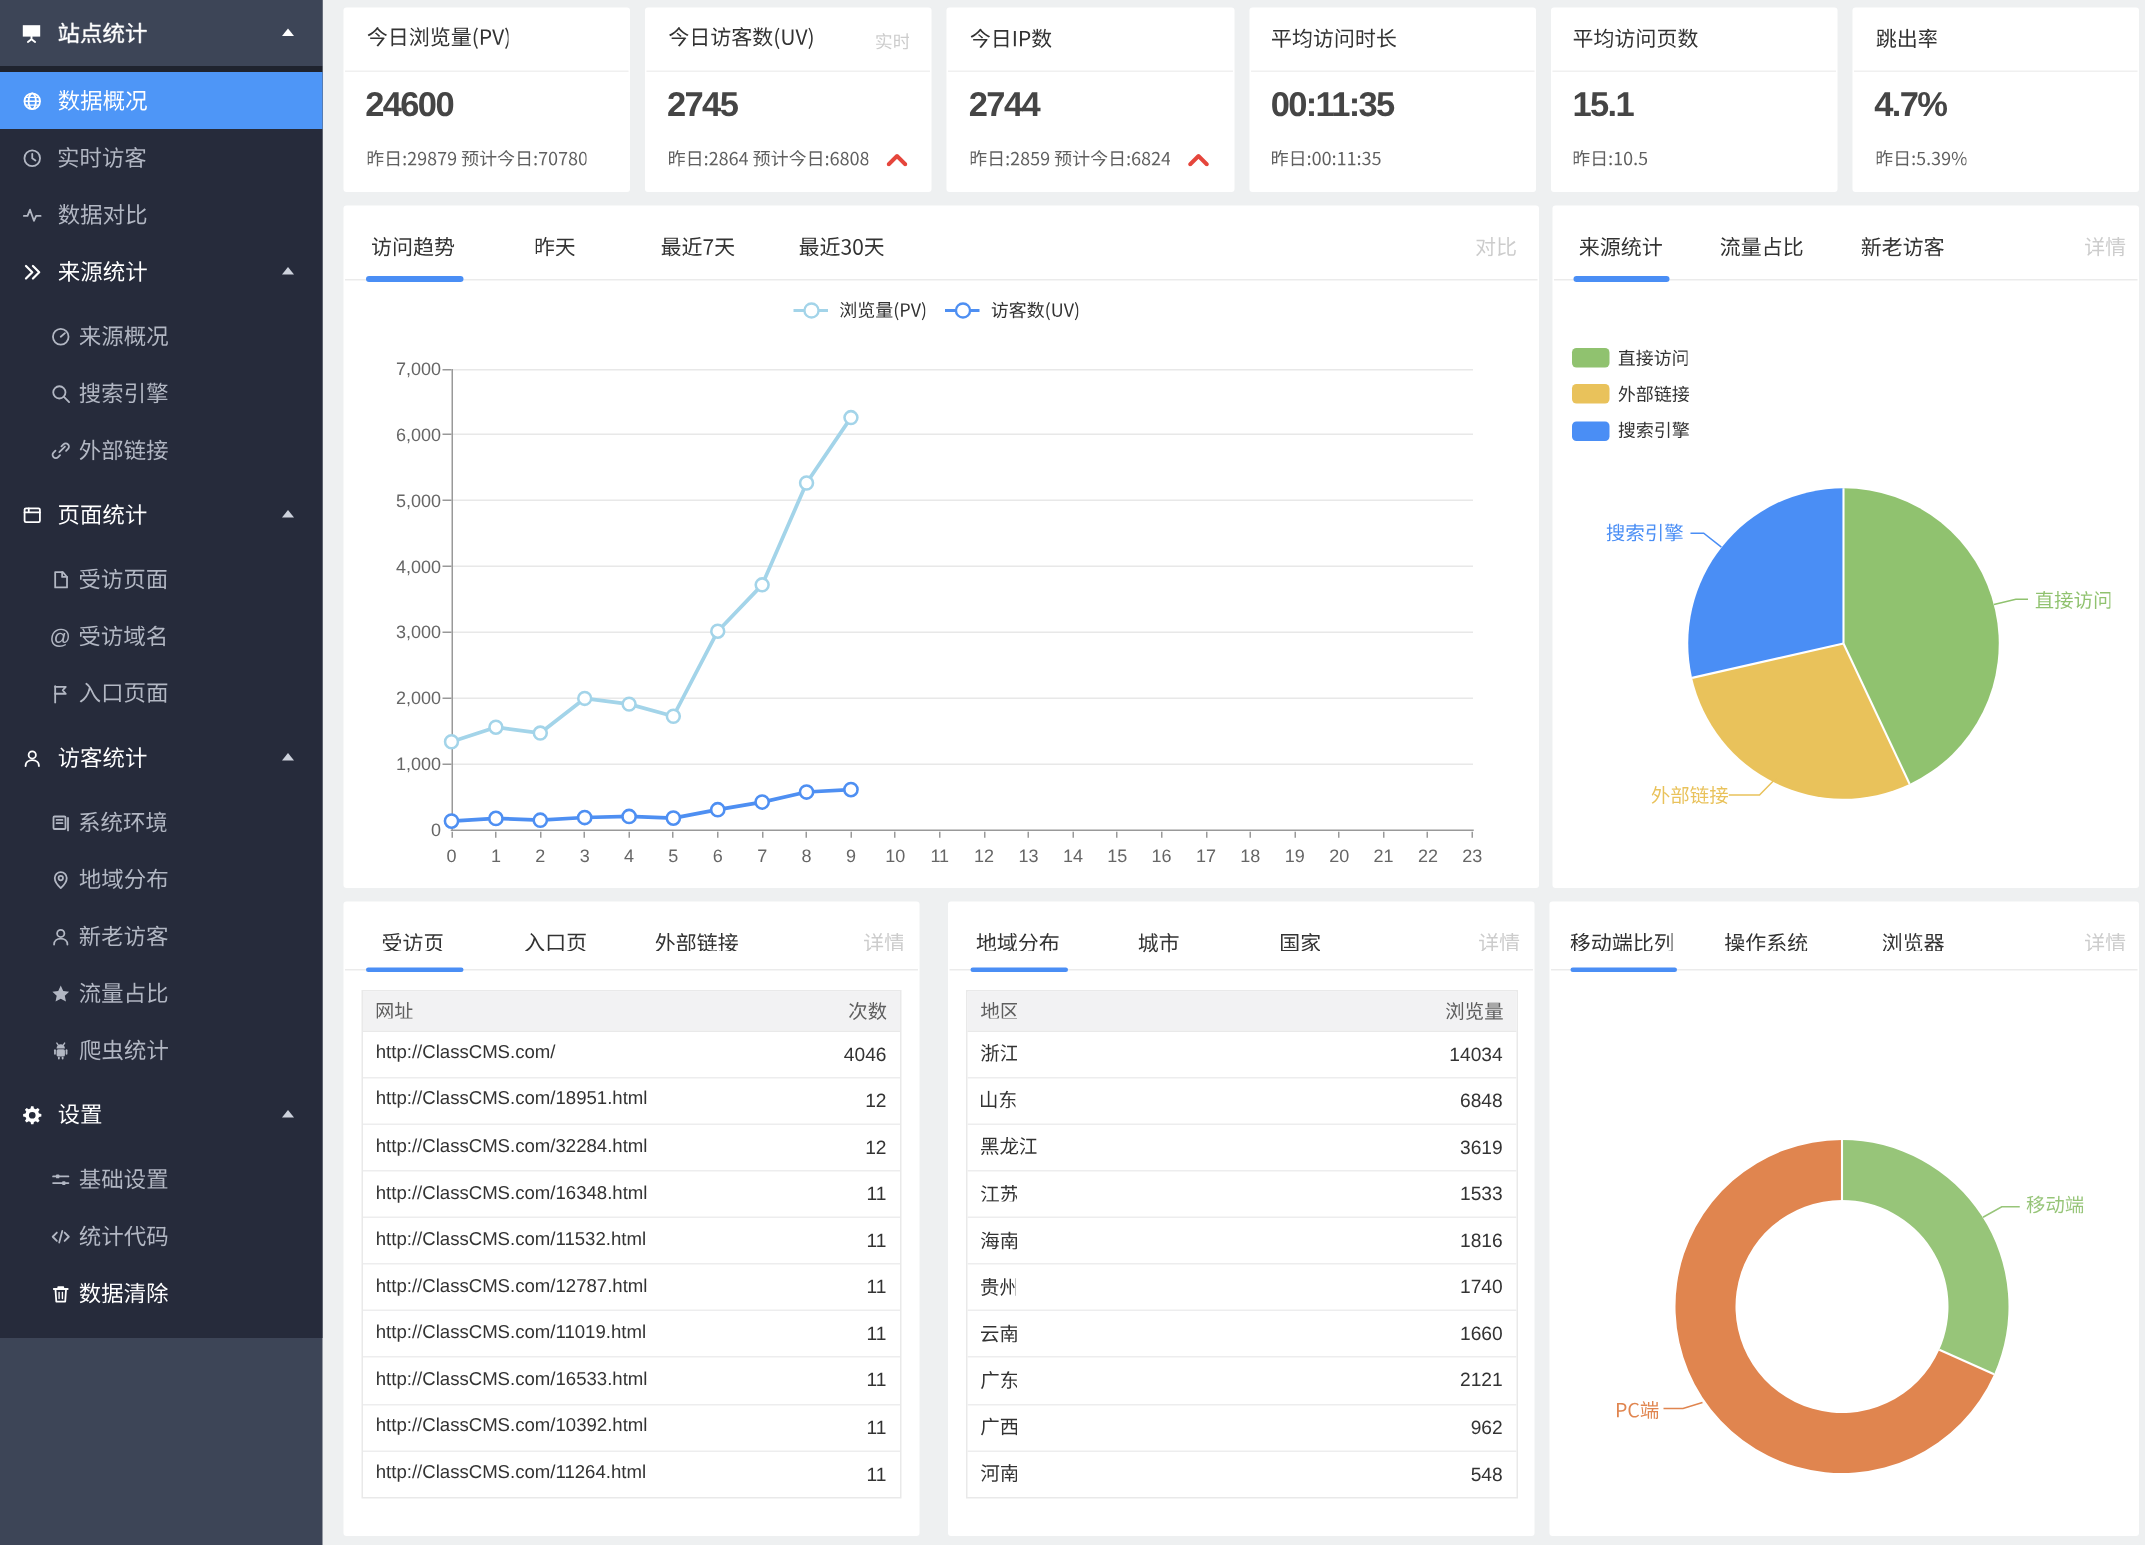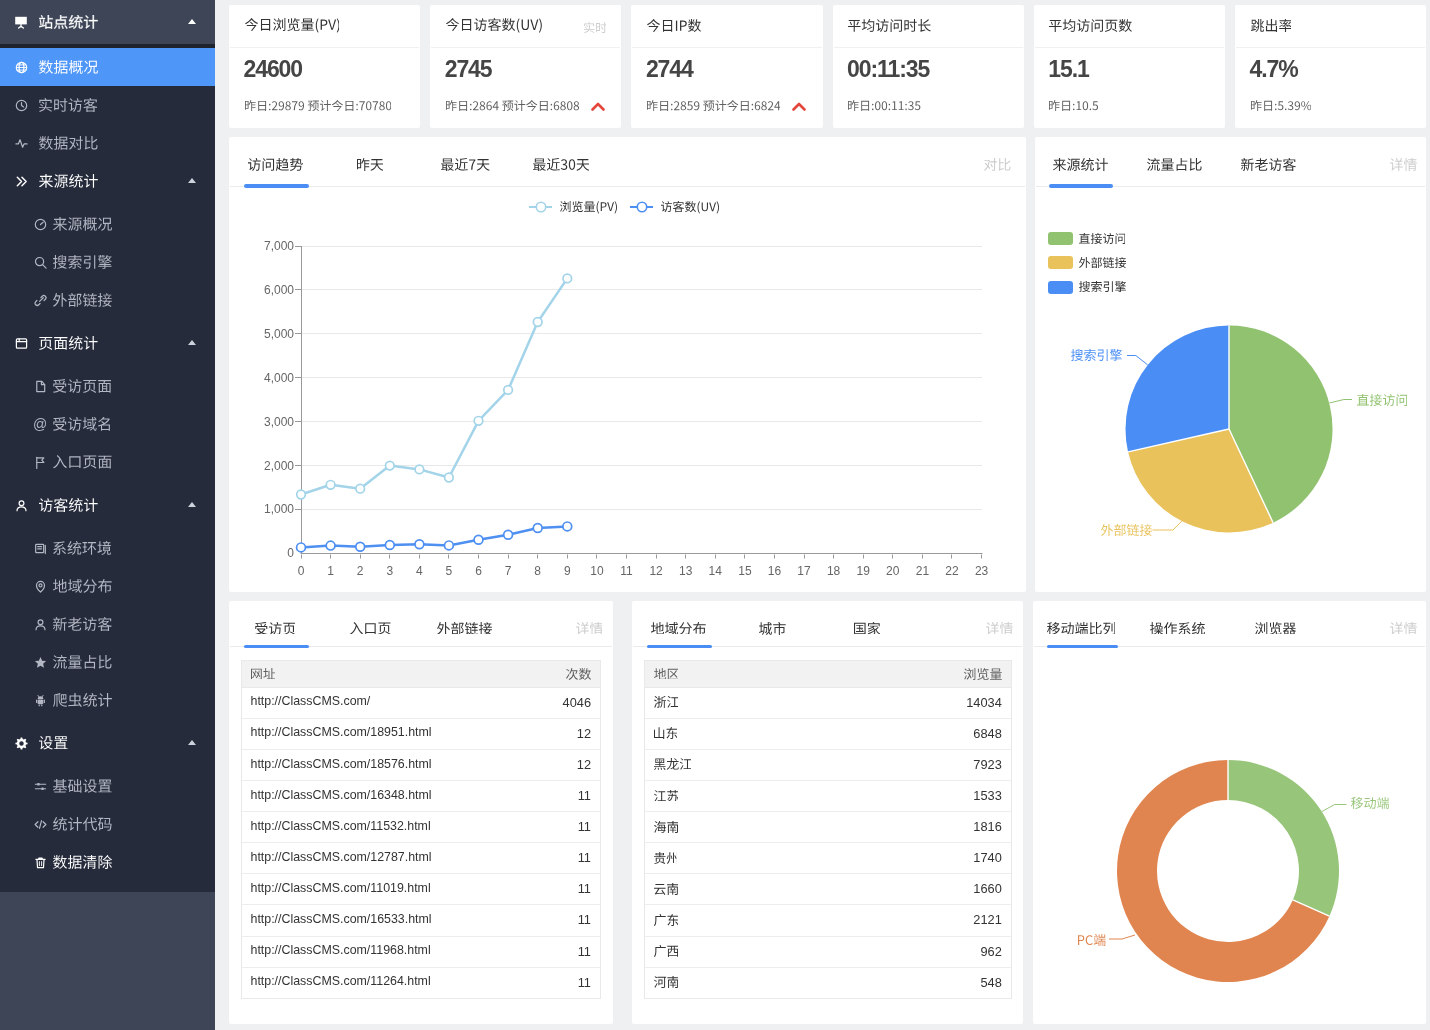--- a/index.html
+++ b/index.html
@@ -901,39 +901,39 @@
         <use href="#g6B21" x="0"></use>
         <use href="#g6570" x="1000"></use>
       </g>
     </svg>
     <div style="position:absolute;left:250.5px;top:694.3px;font:12.4px &quot;Liberation Sans&quot;,sans-serif;color:#333">http://ClassCMS.com/</div>
     <div style="position:absolute;right:839.0px;text-align:right;top:694.6px;font:12.8px &quot;Liberation Sans&quot;,sans-serif;color:#333">4046</div>
     <div style="position:absolute;left:241.5px;top:717.6px;width:358.5px;height:1.0px;background:#ededee"></div>
     <div style="position:absolute;left:250.5px;top:725.4px;font:12.4px &quot;Liberation Sans&quot;,sans-serif;color:#333">http://ClassCMS.com/18951.html</div>
     <div style="position:absolute;right:839.0px;text-align:right;top:725.7px;font:12.8px &quot;Liberation Sans&quot;,sans-serif;color:#333">12</div>
     <div style="position:absolute;left:241.5px;top:748.7px;width:358.5px;height:1.0px;background:#ededee"></div>
-    <div style="position:absolute;left:250.5px;top:756.5px;font:12.4px &quot;Liberation Sans&quot;,sans-serif;color:#333">http://ClassCMS.com/18576.html</div>
+    <div style="position:absolute;left:250.5px;top:756.5px;font:12.4px &quot;Liberation Sans&quot;,sans-serif;color:#333">http://ClassCMS.com/32284.html</div>
     <div style="position:absolute;right:839.0px;text-align:right;top:756.8px;font:12.8px &quot;Liberation Sans&quot;,sans-serif;color:#333">12</div>
     <div style="position:absolute;left:241.5px;top:779.9px;width:358.5px;height:1.0px;background:#ededee"></div>
     <div style="position:absolute;left:250.5px;top:787.7px;font:12.4px &quot;Liberation Sans&quot;,sans-serif;color:#333">http://ClassCMS.com/16348.html</div>
     <div style="position:absolute;right:839.0px;text-align:right;top:788.0px;font:12.8px &quot;Liberation Sans&quot;,sans-serif;color:#333">11</div>
     <div style="position:absolute;left:241.5px;top:811.0px;width:358.5px;height:1.0px;background:#ededee"></div>
     <div style="position:absolute;left:250.5px;top:818.8px;font:12.4px &quot;Liberation Sans&quot;,sans-serif;color:#333">http://ClassCMS.com/11532.html</div>
     <div style="position:absolute;right:839.0px;text-align:right;top:819.1px;font:12.8px &quot;Liberation Sans&quot;,sans-serif;color:#333">11</div>
     <div style="position:absolute;left:241.5px;top:842.1px;width:358.5px;height:1.0px;background:#ededee"></div>
     <div style="position:absolute;left:250.5px;top:849.9px;font:12.4px &quot;Liberation Sans&quot;,sans-serif;color:#333">http://ClassCMS.com/12787.html</div>
     <div style="position:absolute;right:839.0px;text-align:right;top:850.2px;font:12.8px &quot;Liberation Sans&quot;,sans-serif;color:#333">11</div>
     <div style="position:absolute;left:241.5px;top:873.2px;width:358.5px;height:1.0px;background:#ededee"></div>
     <div style="position:absolute;left:250.5px;top:881.0px;font:12.4px &quot;Liberation Sans&quot;,sans-serif;color:#333">http://ClassCMS.com/11019.html</div>
     <div style="position:absolute;right:839.0px;text-align:right;top:881.3px;font:12.8px &quot;Liberation Sans&quot;,sans-serif;color:#333">11</div>
     <div style="position:absolute;left:241.5px;top:904.3px;width:358.5px;height:1.0px;background:#ededee"></div>
     <div style="position:absolute;left:250.5px;top:912.1px;font:12.4px &quot;Liberation Sans&quot;,sans-serif;color:#333">http://ClassCMS.com/16533.html</div>
     <div style="position:absolute;right:839.0px;text-align:right;top:912.4px;font:12.8px &quot;Liberation Sans&quot;,sans-serif;color:#333">11</div>
     <div style="position:absolute;left:241.5px;top:935.5px;width:358.5px;height:1.0px;background:#ededee"></div>
-    <div style="position:absolute;left:250.5px;top:943.3px;font:12.4px &quot;Liberation Sans&quot;,sans-serif;color:#333">http://ClassCMS.com/11968.html</div>
+    <div style="position:absolute;left:250.5px;top:943.3px;font:12.4px &quot;Liberation Sans&quot;,sans-serif;color:#333">http://ClassCMS.com/10392.html</div>
     <div style="position:absolute;right:839.0px;text-align:right;top:943.6px;font:12.8px &quot;Liberation Sans&quot;,sans-serif;color:#333">11</div>
     <div style="position:absolute;left:241.5px;top:966.6px;width:358.5px;height:1.0px;background:#ededee"></div>
     <div style="position:absolute;left:250.5px;top:974.4px;font:12.4px &quot;Liberation Sans&quot;,sans-serif;color:#333">http://ClassCMS.com/11264.html</div>
     <div style="position:absolute;right:839.0px;text-align:right;top:974.7px;font:12.8px &quot;Liberation Sans&quot;,sans-serif;color:#333">11</div>
     <div style="position:absolute;left:632.0px;top:601.0px;width:391.3px;height:423.0px;background:#fff;border-radius:2px"></div>
     <svg style="position:absolute;left:651.0px;top:621.5px" width="54.71" height="12.94" viewBox="33 -841 3908 924" fill="#333">
       <g>
         <use href="#g5730" x="0"></use>
         <use href="#g57DF" x="1000"></use>
         <use href="#g5206" x="2000"></use>
@@ -992,21 +992,21 @@
     </svg>
     <div style="position:absolute;right:428.2px;text-align:right;top:725.7px;font:12.8px &quot;Liberation Sans&quot;,sans-serif;color:#333">6848</div>
     <div style="position:absolute;left:644.5px;top:748.7px;width:366.3px;height:1.0px;background:#ededee"></div>
     <svg style="position:absolute;left:653.5px;top:758.3px" width="37.77" height="12.01" viewBox="55 -840 2905 924" fill="#333">
       <g>
         <use href="#g9ED1" x="0"></use>
         <use href="#g9F99" x="1000"></use>
         <use href="#g6C5F" x="2000"></use>
       </g>
     </svg>
-    <div style="position:absolute;right:428.2px;text-align:right;top:756.8px;font:12.8px &quot;Liberation Sans&quot;,sans-serif;color:#333">7923</div>
+    <div style="position:absolute;right:428.2px;text-align:right;top:756.8px;font:12.8px &quot;Liberation Sans&quot;,sans-serif;color:#333">3619</div>
     <div style="position:absolute;left:644.5px;top:779.9px;width:366.3px;height:1.0px;background:#ededee"></div>
     <svg style="position:absolute;left:653.5px;top:789.5px" width="24.83" height="11.97" viewBox="42 -840 1910 921" fill="#333">
       <g>
         <use href="#g6C5F" x="0"></use>
         <use href="#g82CF" x="1000"></use>
       </g>
     </svg>
     <div style="position:absolute;right:428.2px;text-align:right;top:788.0px;font:12.8px &quot;Liberation Sans&quot;,sans-serif;color:#333">1533</div>
     <div style="position:absolute;left:644.5px;top:811.0px;width:366.3px;height:1.0px;background:#ededee"></div>
     <svg style="position:absolute;left:653.5px;top:820.6px" width="24.69" height="11.97" viewBox="42 -841 1899 921" fill="#333">

